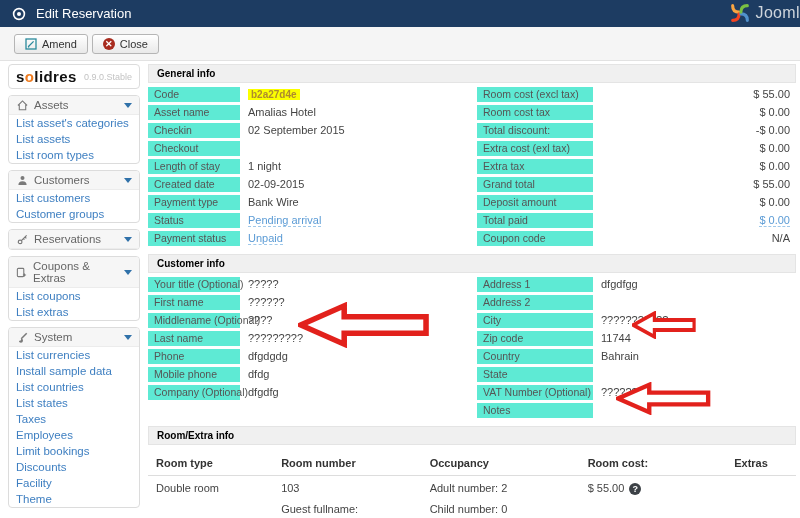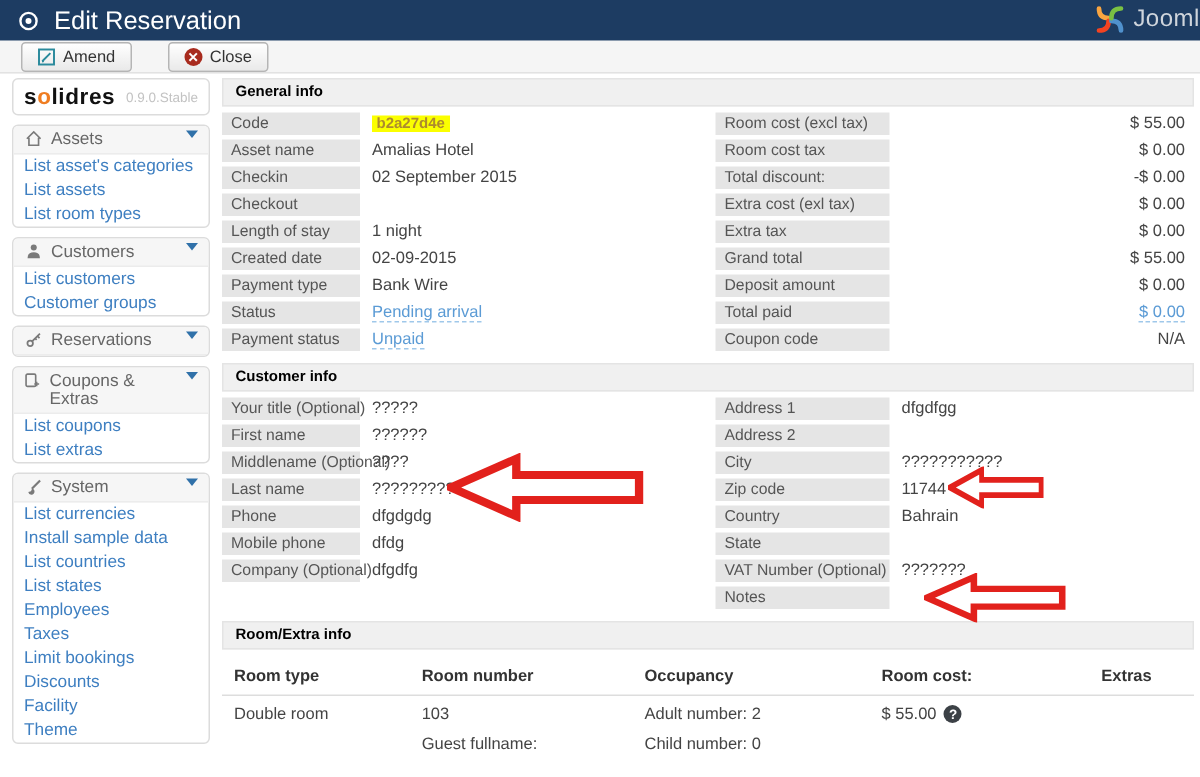--- a/index.html
+++ b/index.html
@@ -2,52 +2,52 @@
 <html><head>
 <meta charset="utf-8">
 <style>
   *{box-sizing:border-box;margin:0;padding:0}
   html,body{width:800px;height:518px}
   body{position:relative;overflow:hidden;font-family:"Liberation Sans",sans-serif;background:#fff}
 
   
   .navbar{height:27px;background:#1d3c62;display:flex;align-items:center;padding-left:12px;position:relative;overflow:hidden}
   .nav-icon{margin-right:10px;display:flex;align-items:center}
-  .nav-title{color:#fff;font-size:17px}
+  .nav-title{color:#fff;font-size:13px}
   .brand{position:absolute;right:-9px;top:2px;display:flex;align-items:center;gap:5px}
   .brand-text{color:#cfd5dc;font-size:16px;letter-spacing:.3px}
 
   
-  .toolbar{height:22px;background:#f5f5f5;border-bottom:1px solid #e2e2e2;display:flex;align-items:center;padding-left:14px;gap:24px}
+  .toolbar{height:34px;background:#f5f5f5;border-bottom:1px solid #e2e2e2;display:flex;align-items:center;padding-left:14px;gap:4px}
   .btn{display:inline-flex;align-items:center;gap:5px;font-size:11px;color:#333;background:linear-gradient(#fff,#e9e9e9);border:1px solid #b5b5b5;border-radius:3px;padding:3px 10px;cursor:pointer}
   .close-glyph{width:12px;height:12px;border-radius:50%;background:#a82b1e;color:#fff;font-size:9px;line-height:12px;text-align:center;font-weight:bold;display:inline-block}
 
   
   .layout{display:flex;padding:3px 4px 0 8px;gap:8px}
   .sidebar{width:132px;flex:none}
   .main{flex:1;min-width:0}
 
   
   .side-box{border:1px solid #dcdcdc;border-radius:4px;margin-bottom:6px;overflow:hidden;background:#fff}
   .logo-box{display:flex;align-items:center;padding:3px 7px}
   .logo{font-size:15px;font-weight:bold;color:#111;letter-spacing:.4px}
   .logo-o{color:#ef7d22}
   .version{margin-left:auto;font-size:9px;color:#c3c3c3}
-  .side-head{display:flex;gap:6px;background:#f6f6f6;padding:3px 7px;border-bottom:1px solid #ececec;cursor:pointer}
+  .side-head{display:flex;align-items:center;gap:6px;background:#f6f6f6;padding:3px 7px;border-bottom:1px solid #ececec;cursor:pointer}
   .s-icon{display:flex;width:12px;justify-content:center}
   .s-label{font-size:11.5px;color:#666}
   .caret{margin-left:auto;width:0;height:0;border-left:4px solid transparent;border-right:4px solid transparent;border-top:5px solid #3071a9}
   .side-link{display:block;font-size:11.5px;color:#3e7fc1;padding:1px 7px;line-height:14px;text-decoration:none;cursor:pointer;white-space:nowrap}
 
   
   .panel-head{background:#f0f0f0;border:1px solid #e4e4e4;padding:3px 8px;font-size:10px;font-weight:bold;color:#000000;margin-bottom:4px}
   .cols{display:flex;gap:10px;margin-bottom:5px}
   .col{flex:1;min-width:0}
   .inforow{display:flex;margin-bottom:3px;height:15px}
-  .ilabel{background:#e5e5e5;color:#555;font-size:10.5px;line-height:15px;padding:0 6px;flex:none;white-space:nowrap}
+  .ilabel{background:#5eead4;color:#555;font-size:10.5px;line-height:15px;padding:0 6px;flex:none;white-space:nowrap}
   .col-left .ilabel{width:92px}
   .col-right .ilabel{width:116px}
   .ivalue{flex:1;font-size:11px;line-height:15px;padding:0 8px;color:#444;white-space:nowrap;overflow:hidden}
   .money .ivalue{text-align:right;padding-right:6px}
   .marktxt{background:#fbff00;color:#ad8a2e;font-weight:bold;font-size:10px;padding:0 3px}
   .edittxt{color:#5b9bd5;border-bottom:1px dashed #9fc8ea;cursor:pointer}
 
   
   .thead,.trow{display:grid;grid-template-columns:19.8% 23.5% 25% 20% 11.7%;padding:8px 8px 6px;font-size:11px}
   .thead{font-weight:bold;color:#333;border-bottom:1px solid #ddd}
@@ -166,22 +166,22 @@
                 <path d="M4.8 7.2 A2.3 2.3 0 1 1 2 9.9 L4 9.3 Z" fill="#7a7a7a"></path>
               </svg>
             </span>
             <span class="s-label">System</span>
             <span class="caret"></span>
           </div>
           <a class="side-link">List currencies</a>
           <a class="side-link">Install sample data</a>
           <a class="side-link">List countries</a>
           <a class="side-link">List states</a>
+          <a class="side-link">Taxes</a>
           <a class="side-link">Employees</a>
-          <a class="side-link">Taxes</a>
           <a class="side-link">Limit bookings</a>
           <a class="side-link">Discounts</a>
           <a class="side-link">Facility</a>
           <a class="side-link">Theme</a>
         </div>
       </div>
   </div>
 
   <div class="main">
 

